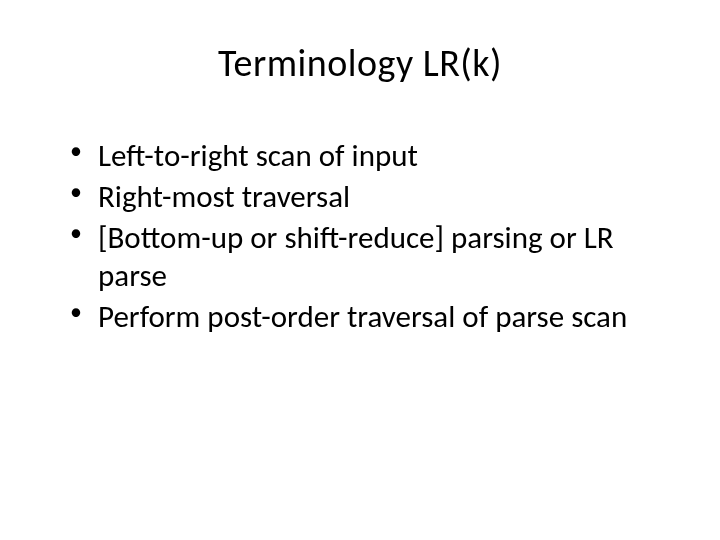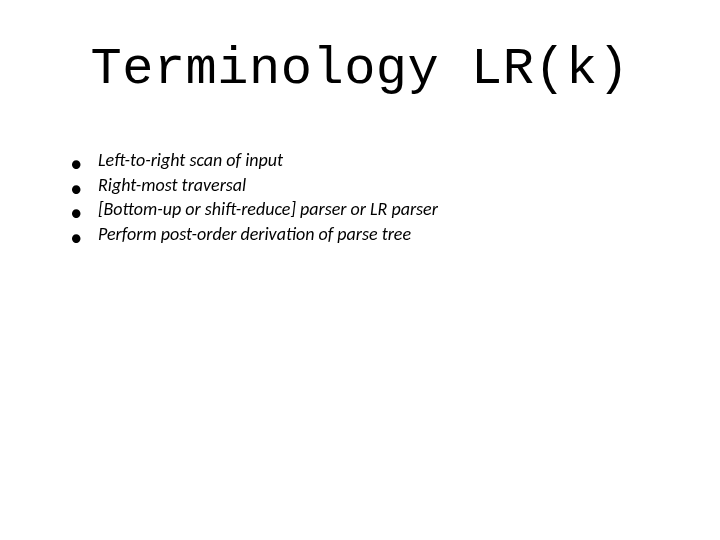--- a/index.html
+++ b/index.html
@@ -14,52 +14,50 @@
       font-family: Calibri, 'Segoe UI', Arial, sans-serif;
       color: #000000;
       overflow: hidden;
     }
     .slide {
       width: 100%;
       height: 100%;
       padding: 30px 50px;
     }
     .title {
-      font-size: 52px;
+      font-size: 38px;
       font-weight: 400;
       text-align: center;
       margin-top: 10px;
       margin-bottom: 50px;
       letter-spacing: 0.5px;
-      font-family: Liberation Mono, monospace;
     }
     .bullet-list {
       list-style: none;
       padding-left: 20px;
     }
     .bullet-list li {
       position: relative;
-      font-size: 18px;
+      font-size: 31px;
       line-height: 1.25;
       padding-left: 28px;
       margin-bottom: 2px;
-      font-style: italic;
     }
     .bullet-list li::before {
       content: "•";
       position: absolute;
       left: 0;
       top: 0;
       font-size: 24px;
     }
   </style>
 </head>
 <body>
 
 <div class="slide">
   <h1 class="title">Terminology LR(k)</h1>
   <ul class="bullet-list">
     <li>Left-to-right scan of input</li>
     <li>Right-most traversal</li>
-    <li>[Bottom-up or shift-reduce] parser or LR parser</li>
-    <li>Perform post-order derivation of parse tree</li>
+    <li>[Bottom-up or shift-reduce] parsing or LR parse</li>
+    <li>Perform post-order traversal of parse scan</li>
   </ul>
 </div>
 
 </body></html>

